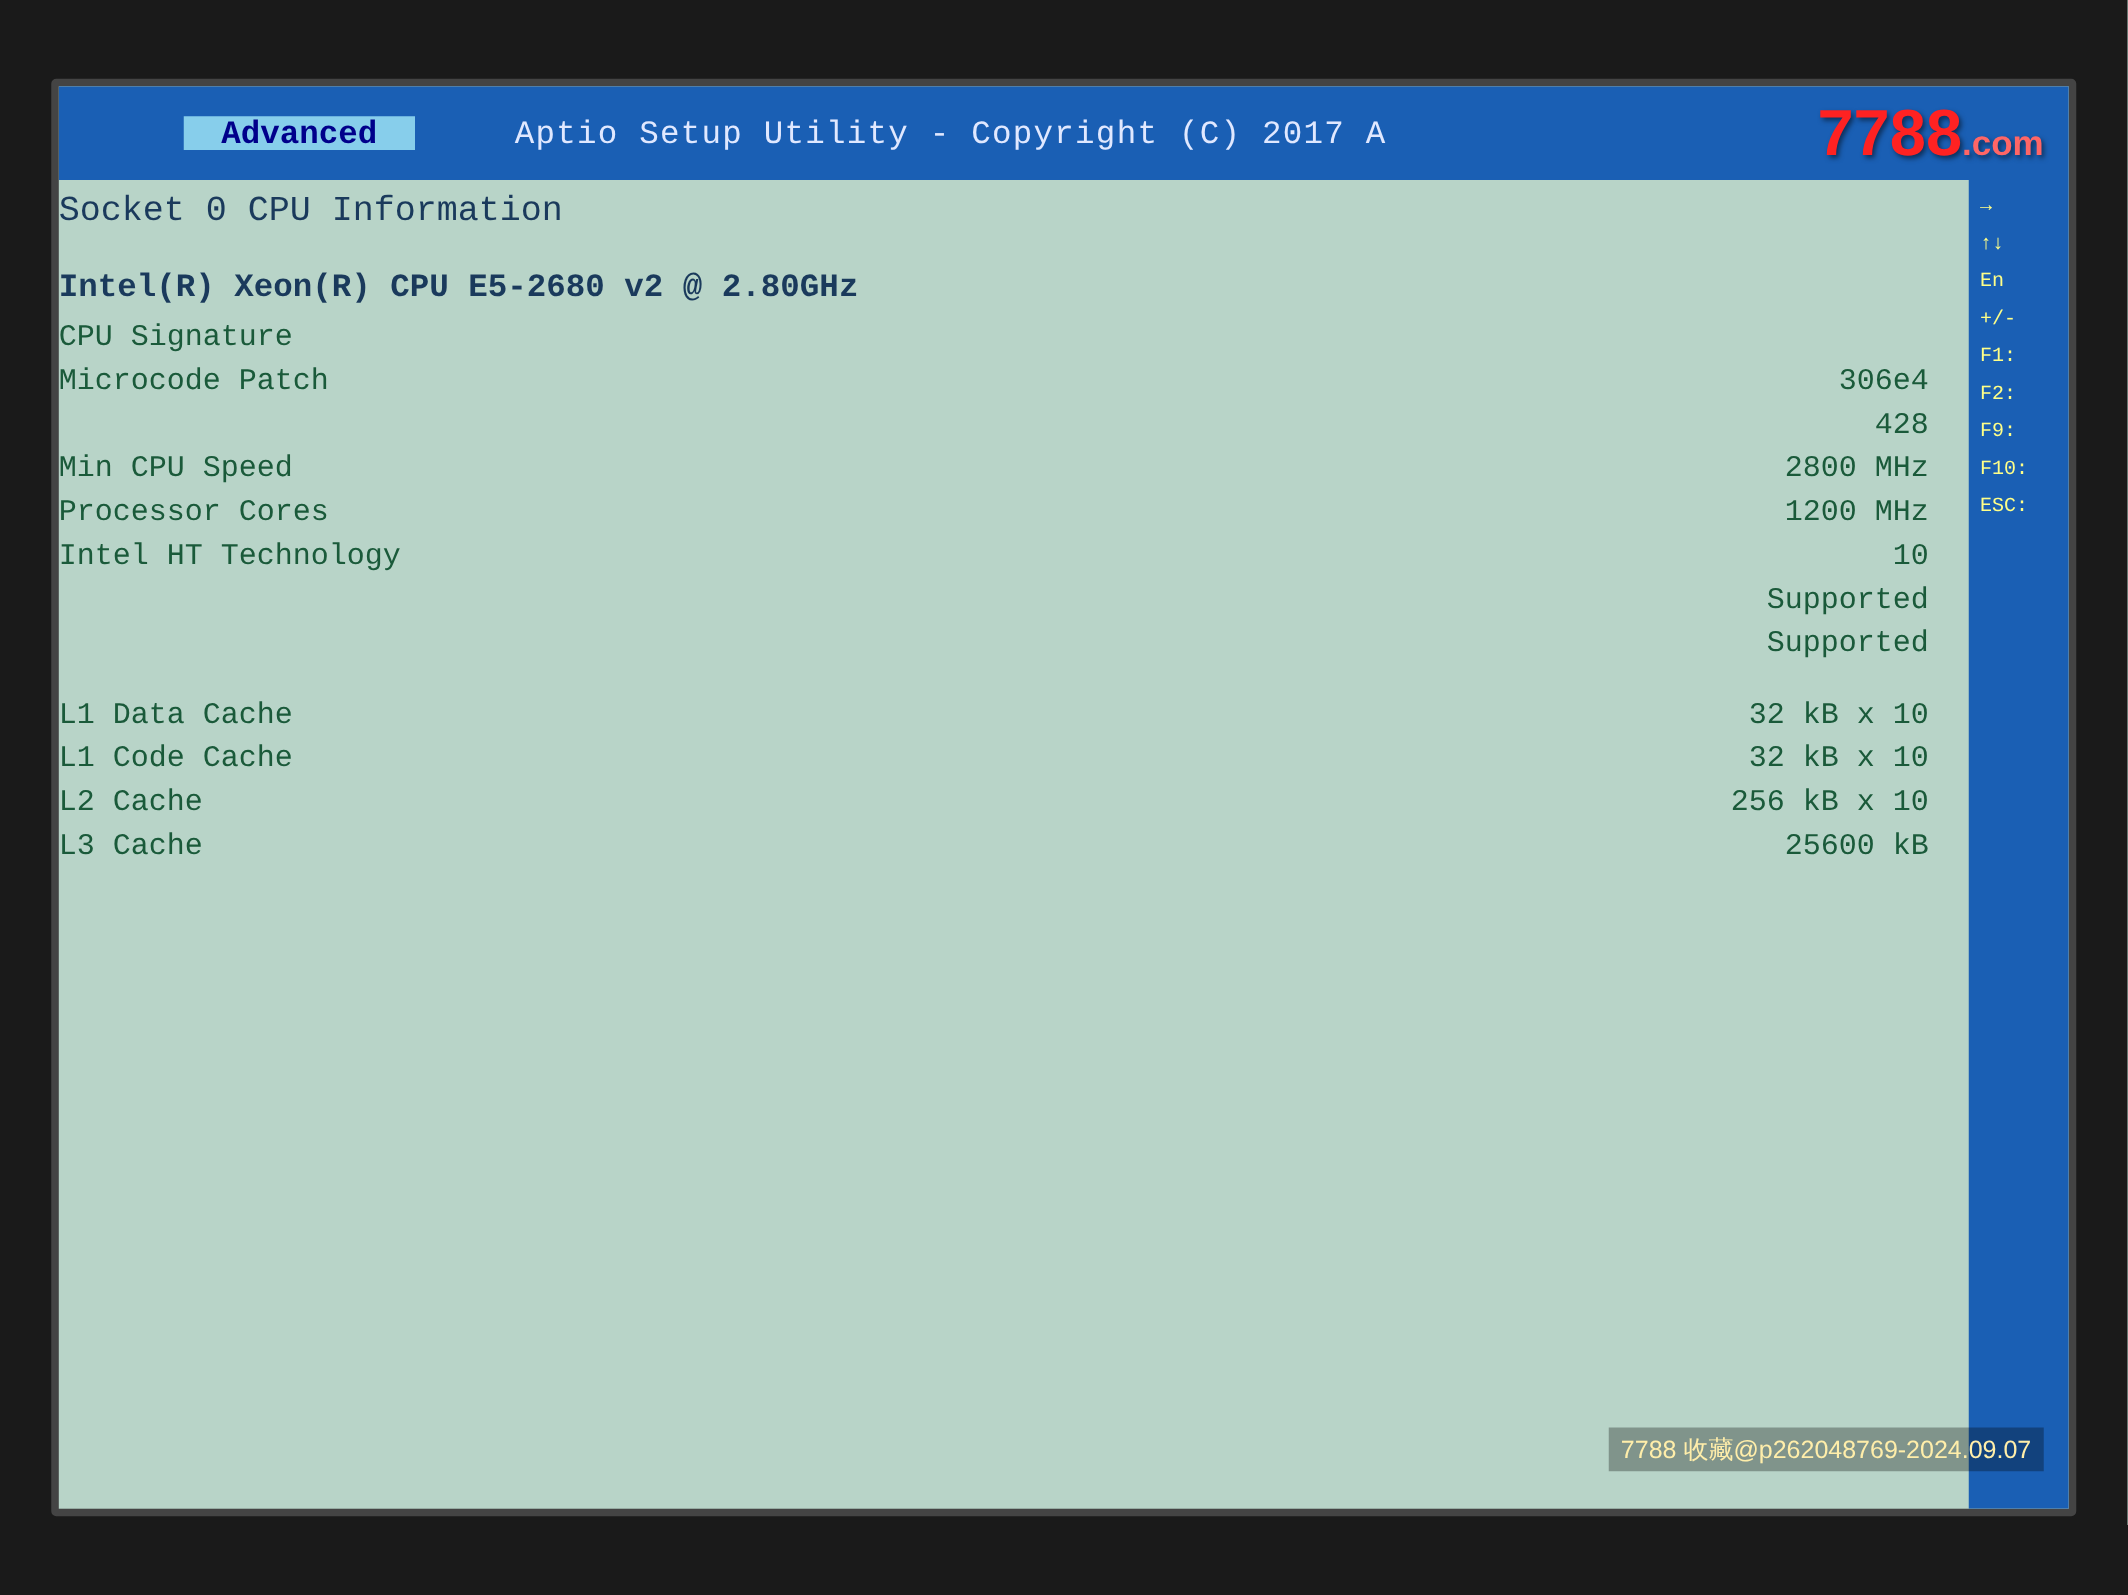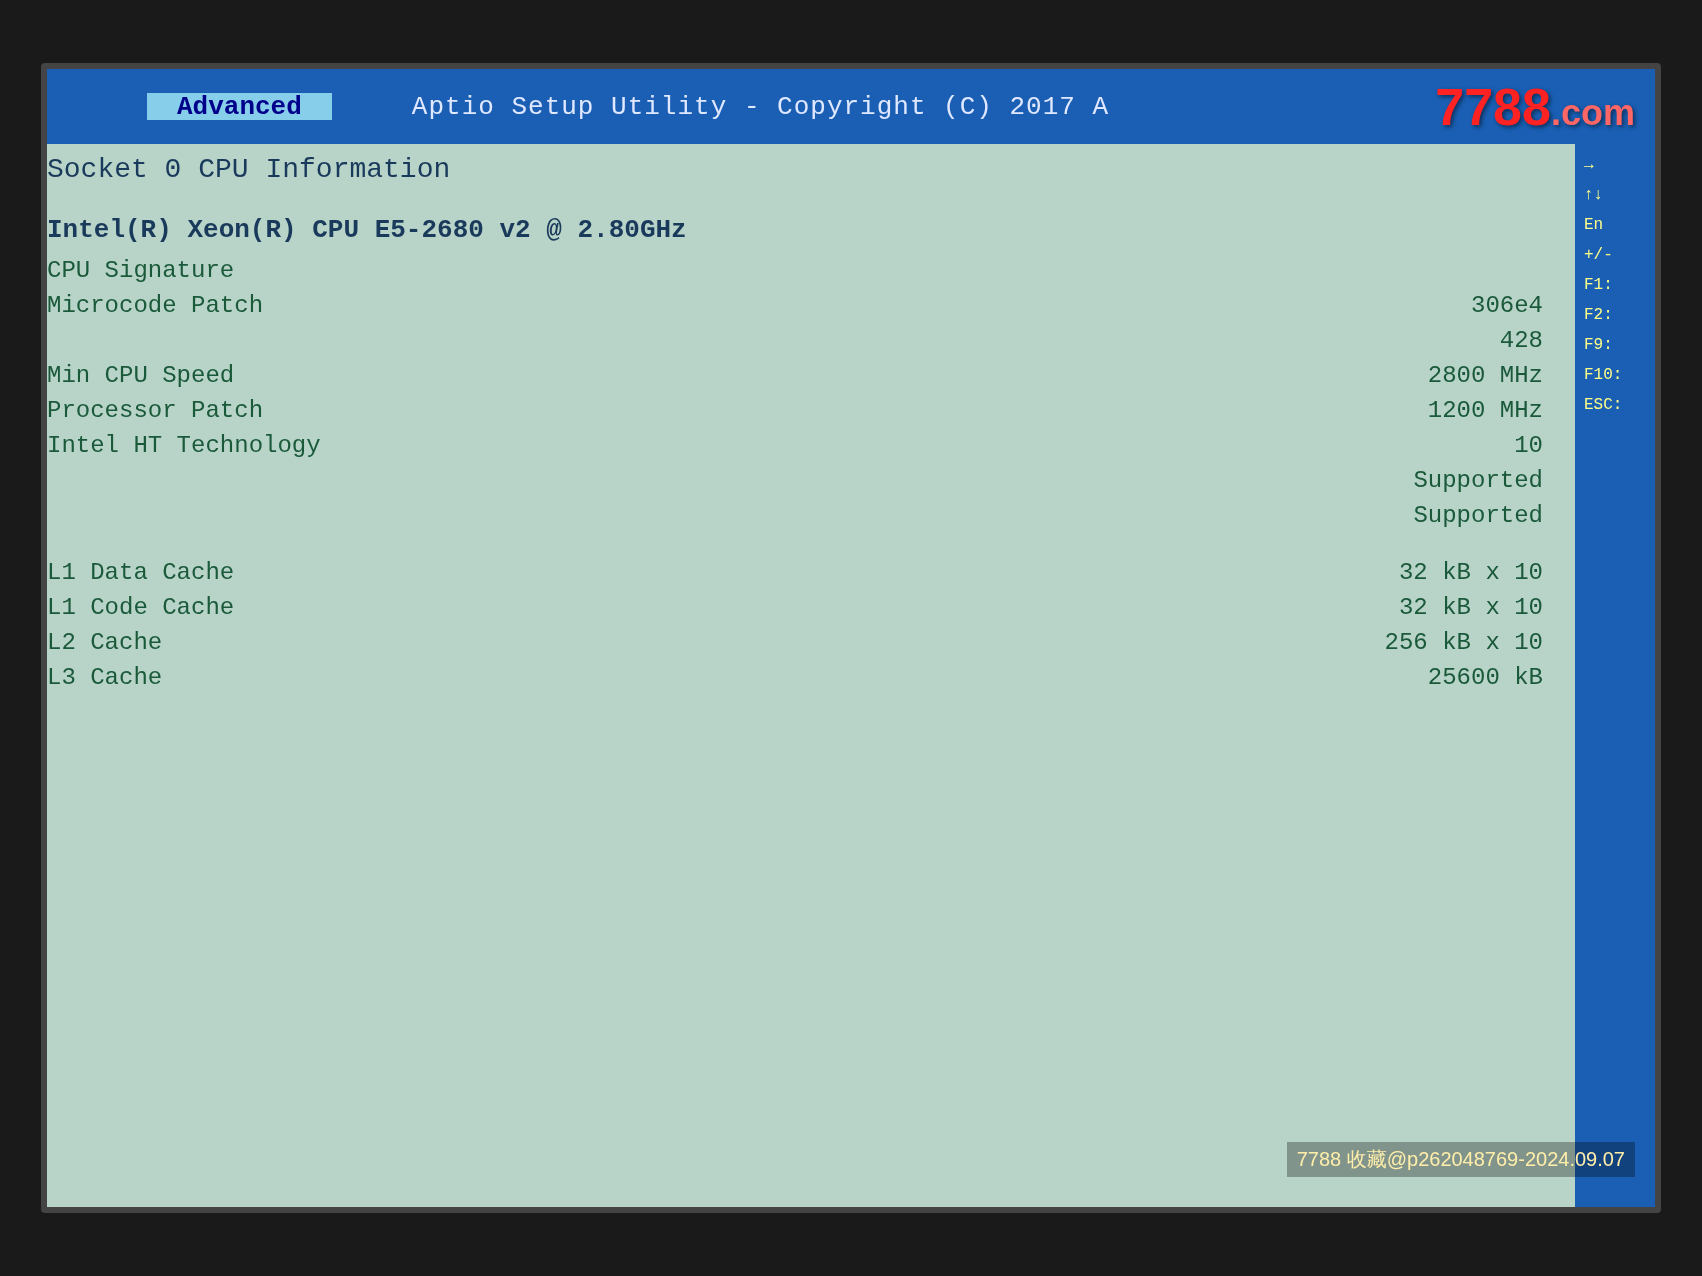--- a/index.html
+++ b/index.html
@@ -147,21 +147,21 @@
       text-shadow: 2px 2px 4px rgba(0,0,0,0.5);
       z-index: 100;
     }
 
     .watermark-7788 span {
       color: #ff2222;
     }
 
     .watermark-7788 .com {
       color: #ff6666;
-      font-size: 36px;
+      font-size: 28px;
       text-align: right;
     }
 
     .bottom-stamp {
       position: absolute;
       bottom: 30px;
       right: 20px;
       color: #ffeeaa;
       font-size: 20px;
       font-family: Arial, sans-serif;
@@ -200,21 +200,21 @@
           <span class="info-value">306e4</span>
         </div>
         <div class="info-row">
           <span class="info-value">428</span>
         </div>
         <div class="info-row">
           <span class="info-label">Min CPU Speed</span>
           <span class="info-value">2800 MHz</span>
         </div>
         <div class="info-row">
-          <span class="info-label">Processor Patch</span>
+          <span class="info-label">Processor Cores</span>
           <span class="info-value">1200 MHz</span>
         </div>
         <div class="info-row">
           <span class="info-label">Intel HT Technology</span>
           <span class="info-value">10</span>
         </div>
         <div class="info-row">
           <span class="info-value">Supported</span>
         </div>
         <div class="info-row">

